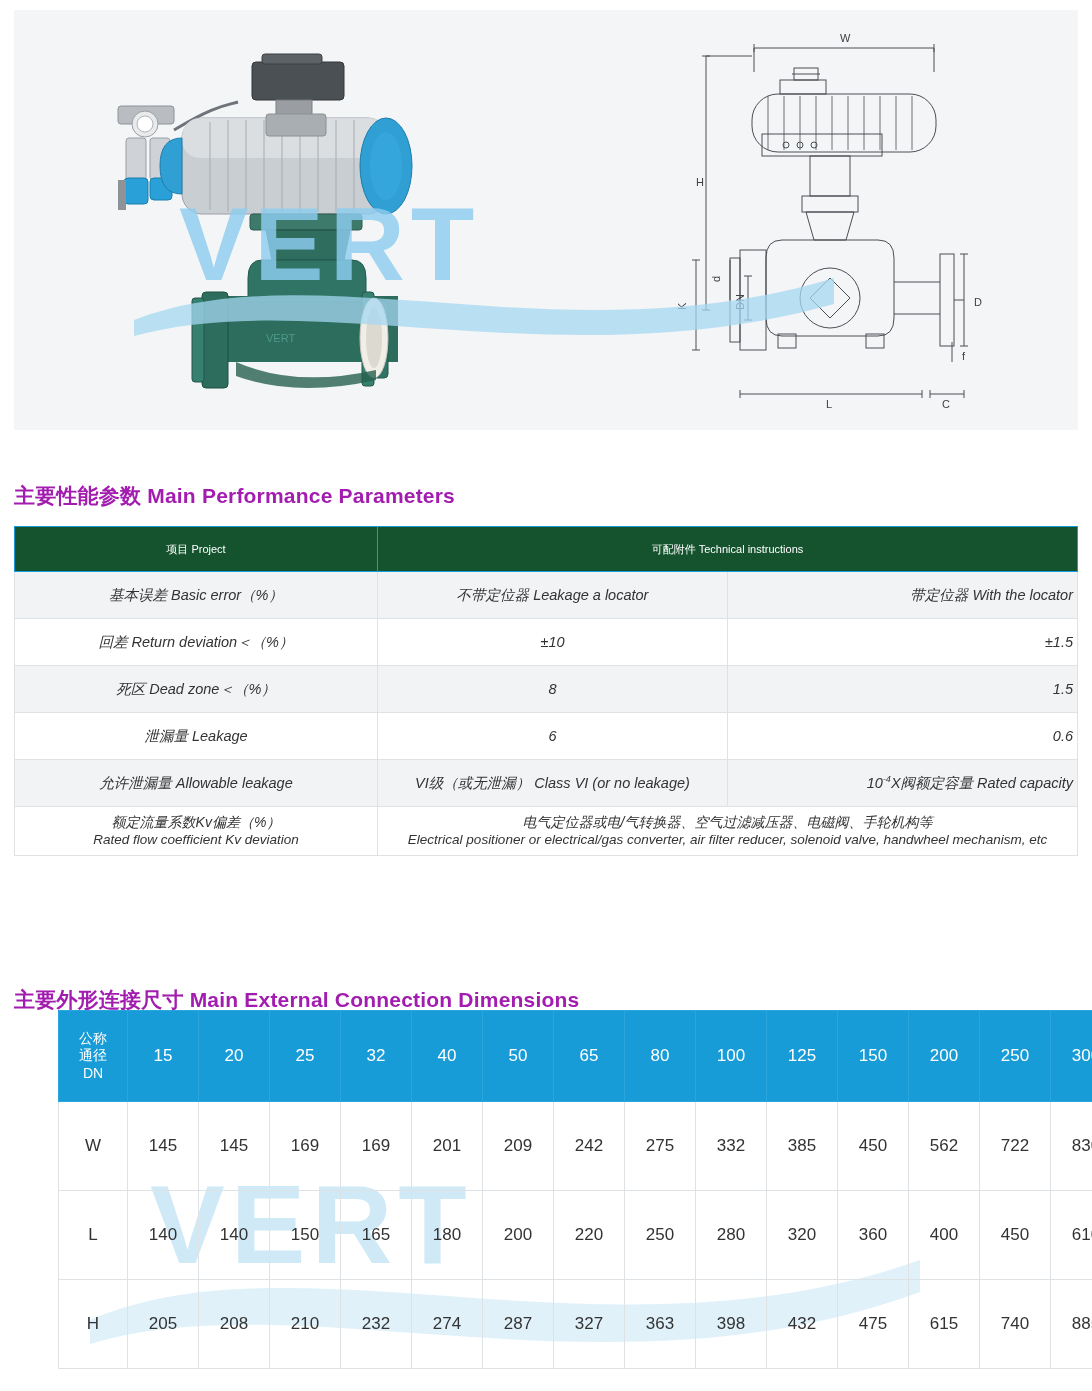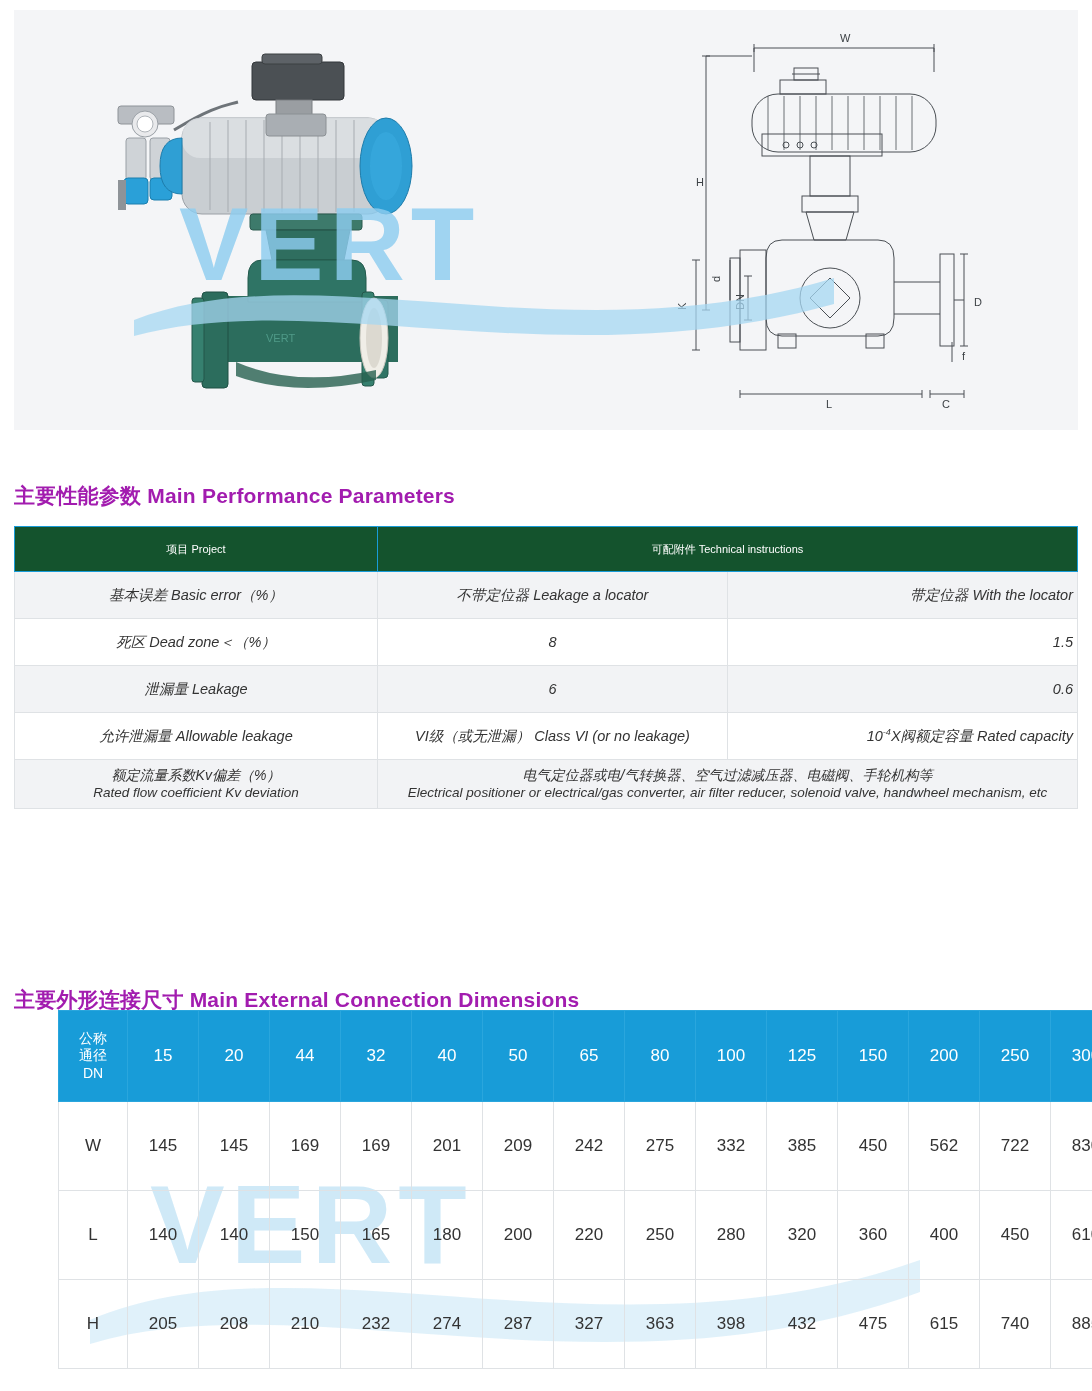--- a/index.html
+++ b/index.html
@@ -365,20 +365,28 @@
       <td class="cell-mid">
         <span>不带定位器</span>
         <span>Leakage a locator</span>
       </td>
       <td class="cell-last">
         <span>带定位器</span>
         <span>With the locator</span>
       </td>
     </tr>
 
+    <tr>
+      <td class="cell-first">
+        <span>回差</span>
+        <span>Return deviation＜（%）</span>
+      </td>
+      <td class="cell-mid">±10</td>
+      <td class="cell-last">±1.5</td>
+    </tr>
 
     <tr>
       <td class="cell-first">
         <span>死区</span>
         <span>Dead zone＜（%）</span>
       </td>
       <td class="cell-mid">8</td>
       <td class="cell-last">1.5</td>
     </tr>
 
@@ -435,21 +443,21 @@
 <table class="dims">
   <thead>
     <tr>
       <th class="corner">
         <div>公称</div>
         <div>通径</div>
         <div>DN</div>
       </th>
       <th>15</th>
       <th>20</th>
-      <th>44</th>
+      <th>25</th>
       <th>32</th>
       <th>40</th>
       <th>50</th>
       <th>65</th>
       <th>80</th>
       <th>100</th>
       <th>125</th>
       <th>150</th>
       <th>200</th>
       <th>250</th>

